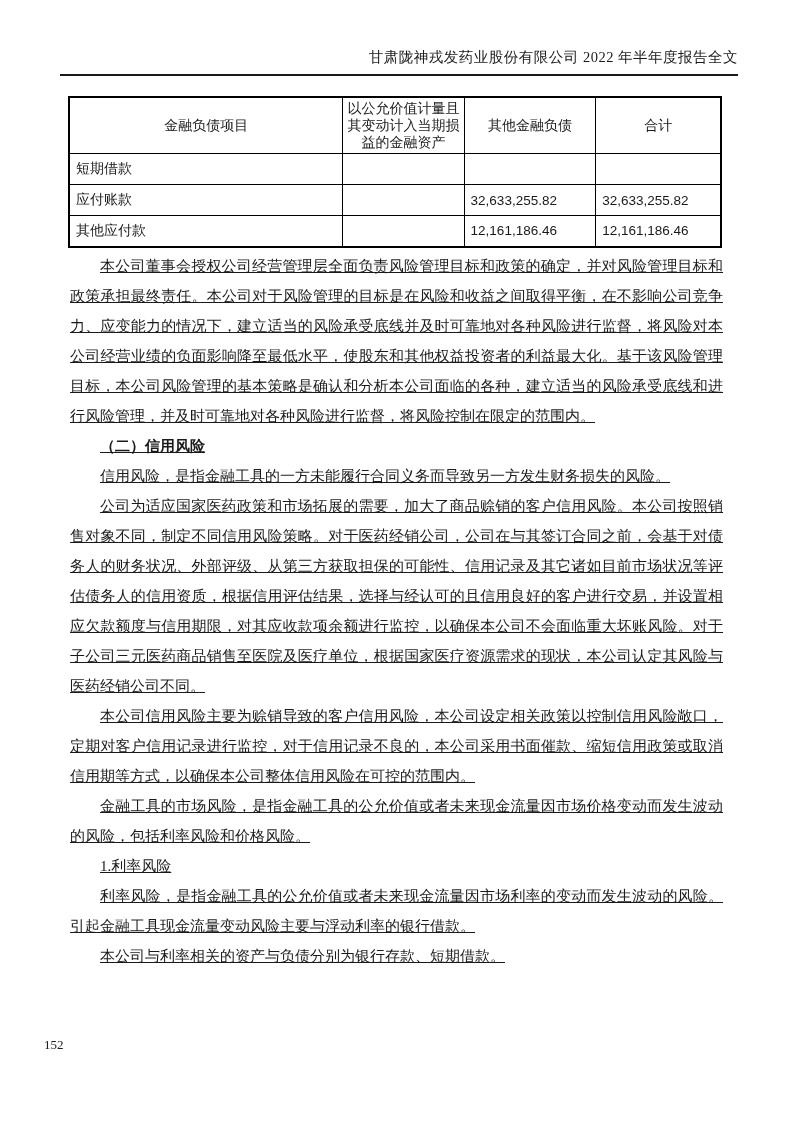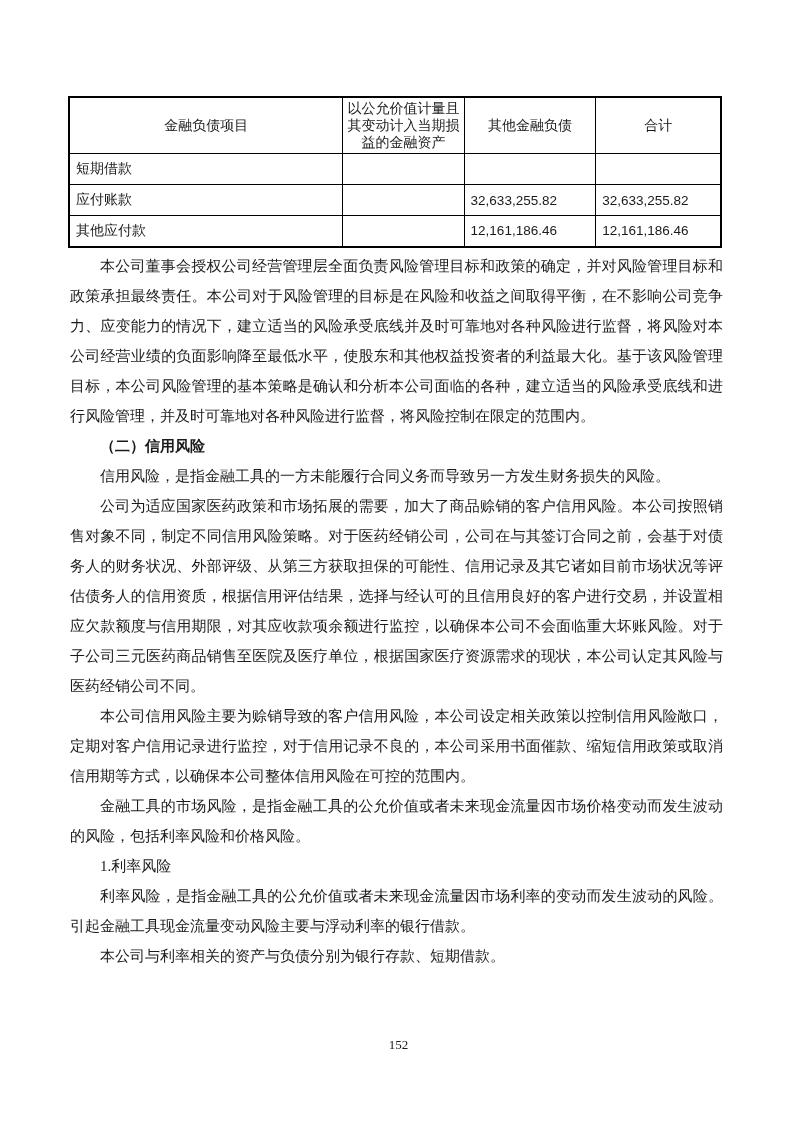--- a/index.html
+++ b/index.html
@@ -66,40 +66,41 @@
   
   .body-text {
     position: absolute;
     top: 251px;
     left: 70px;
     width: 653px;
     font-size: 15px;
     line-height: 30px;
     text-align: justify;
   }
-  .body-text p { text-indent: 2em; }
+  .body-text p { text-indent: 2em; text-decoration: underline; }
   .body-text p.heading { font-weight: bold; }
 
   
   .page-footer {
     position: absolute;
     top: 1037px;
-    left: 72px;
+    left: 44px;
     width: 678px;
-    text-align: center;
+    text-align: left;
     padding-right: 25px;
     font-size: 13px;
     font-family: "Liberation Serif", "DejaVu Serif", serif;
   }
 </style>
 </head>
 <body>
 
 <div class="page">
 
+  <div class="report-header">甘肃陇神戎发药业股份有限公司 2022 年半年度报告全文</div>
 
   <table class="fin-table">
     <colgroup>
       <col class="col-item">
       <col class="col-fvtpl">
       <col class="col-other">
       <col class="col-total">
     </colgroup>
     <thead>
       <tr>

